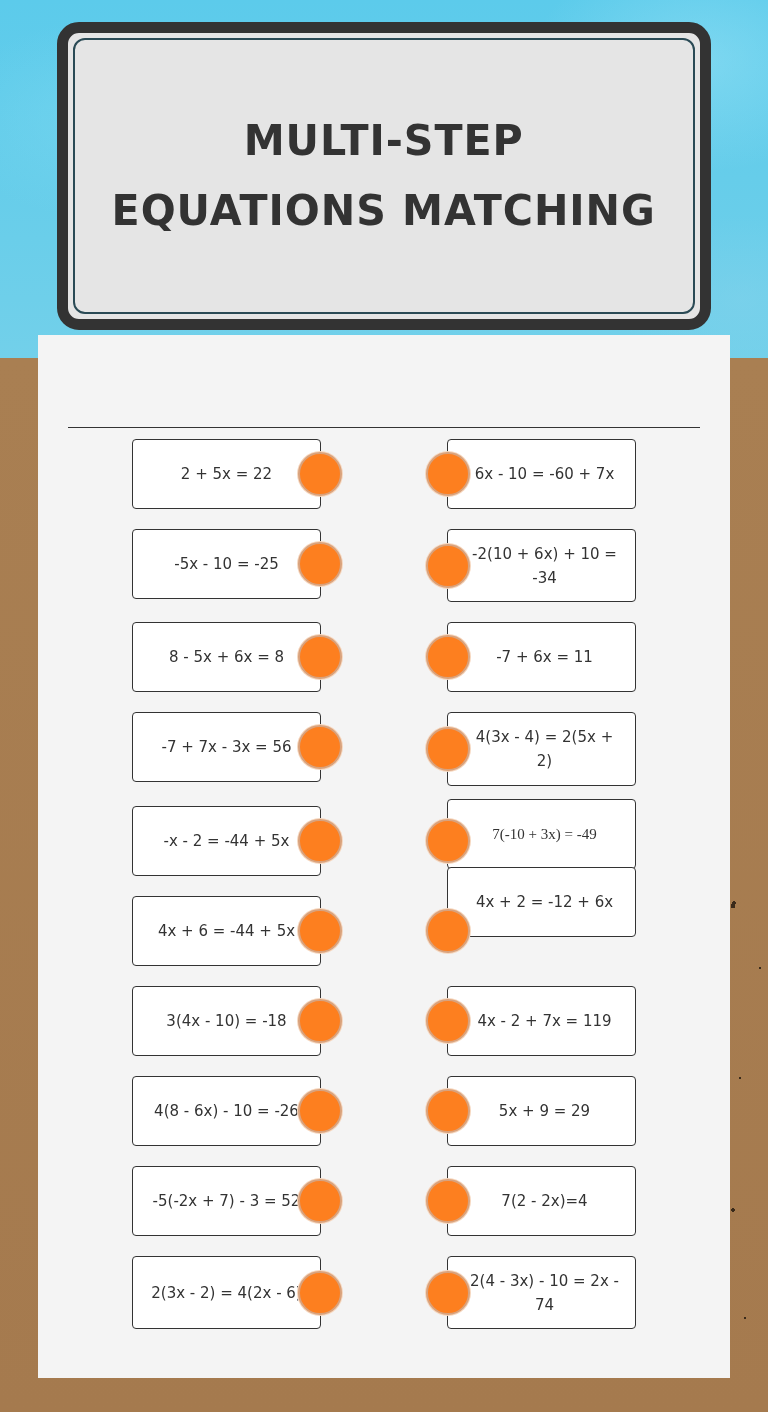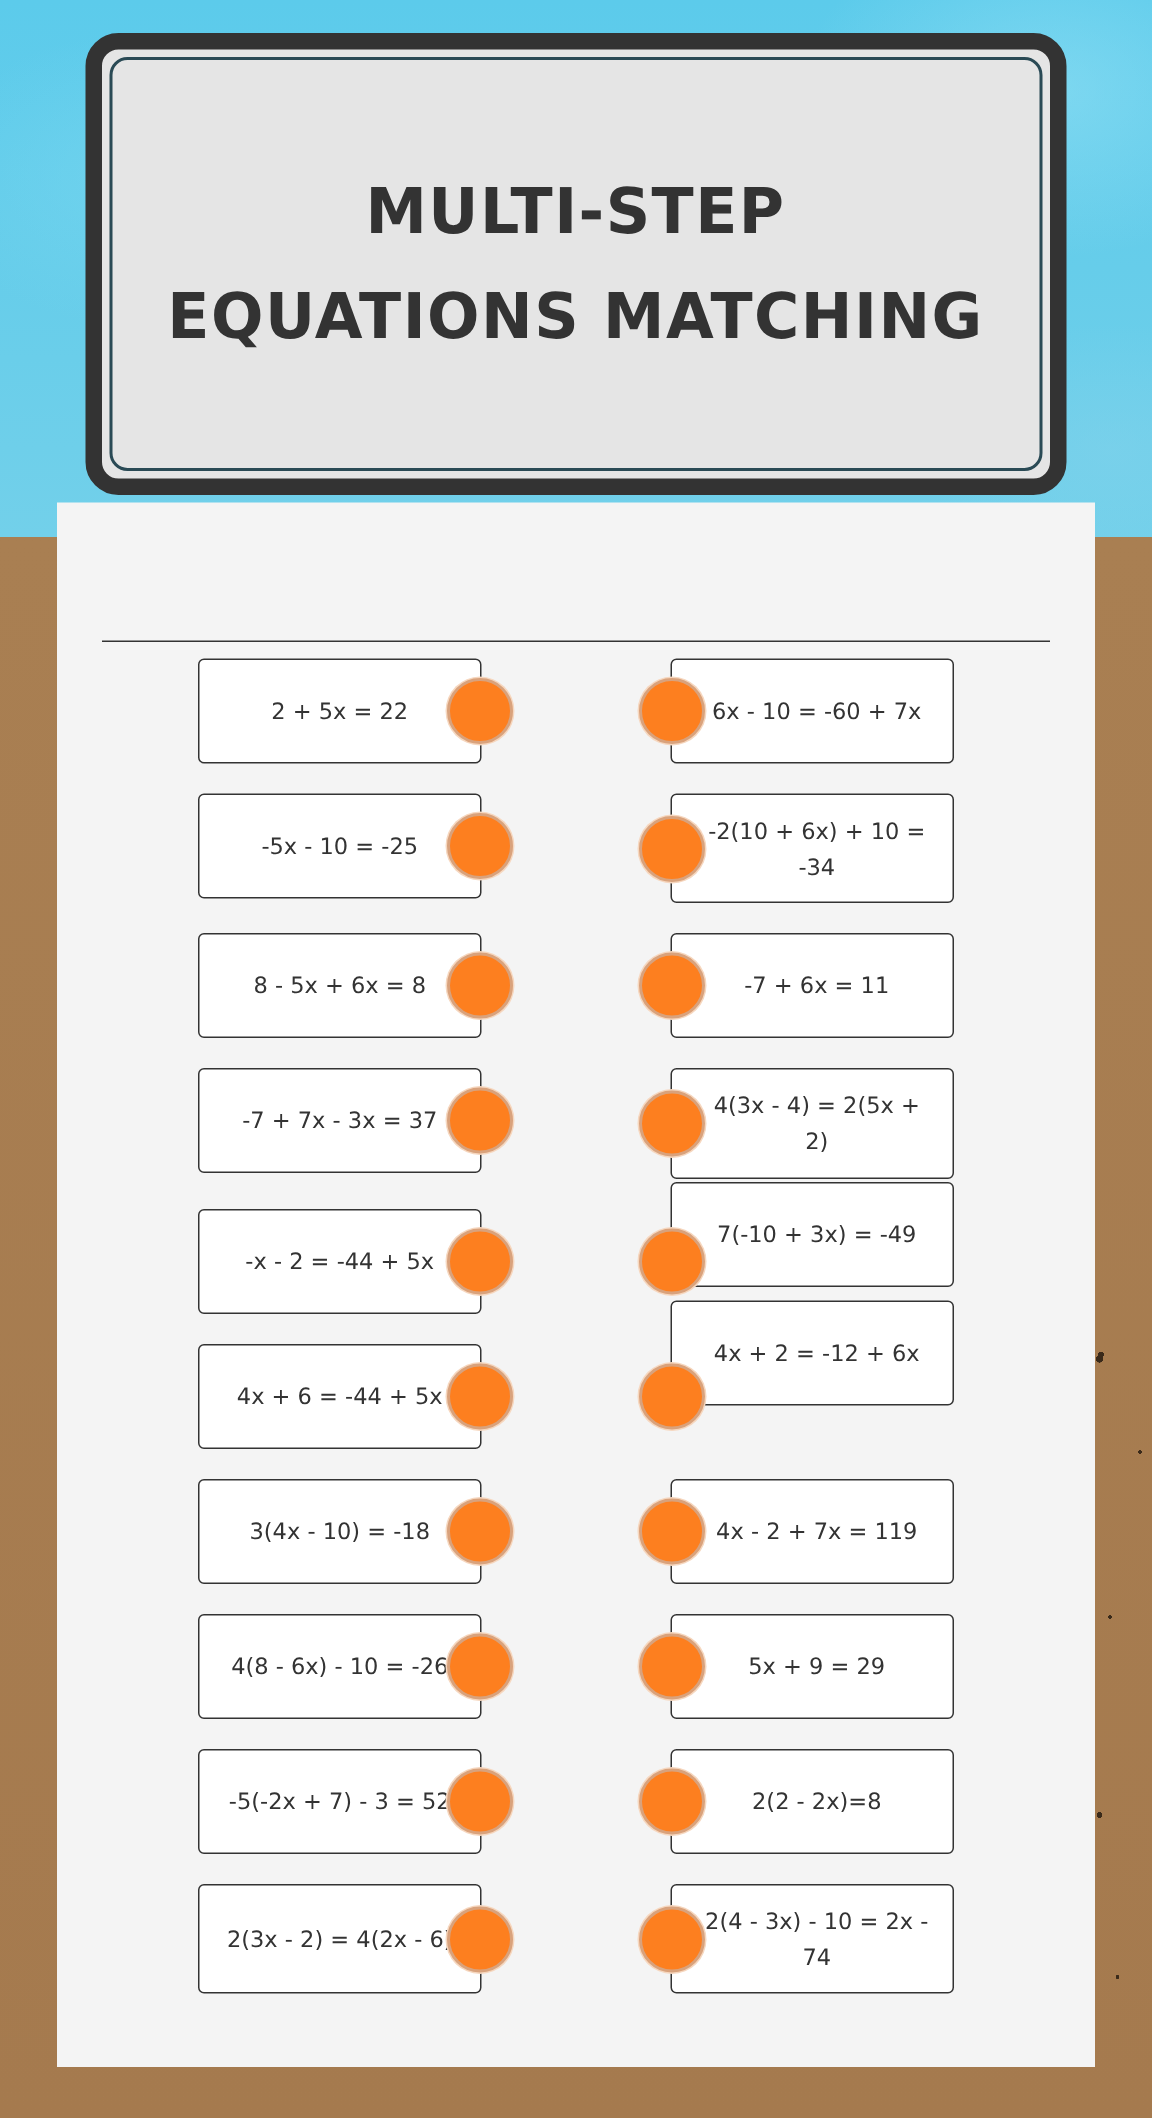--- a/index.html
+++ b/index.html
@@ -120,21 +120,21 @@
       <div class="dot" style="left: 260px; top: 117px;"></div>
       <div class="card left" style="top: 194px; height: 70px;">
         <span class="txt">-5x - 10 = -25</span>
       </div>
       <div class="dot" style="left: 260px; top: 207px;"></div>
       <div class="card left" style="top: 287px; height: 70px;">
         <span class="txt">8 - 5x + 6x = 8</span>
       </div>
       <div class="dot" style="left: 260px; top: 300px;"></div>
       <div class="card left" style="top: 377px; height: 70px;">
-        <span class="txt">-7 + 7x - 3x = 37</span>
+        <span class="txt">-7 + 7x - 3x = 56</span>
       </div>
       <div class="dot" style="left: 260px; top: 390px;"></div>
       <div class="card left" style="top: 471px; height: 70px;">
         <span class="txt">-x - 2 = -44 + 5x</span>
       </div>
       <div class="dot" style="left: 260px; top: 484px;"></div>
       <div class="card left" style="top: 561px; height: 70px;">
         <span class="txt">4x + 6 = -44 + 5x</span>
       </div>
       <div class="dot" style="left: 260px; top: 574px;"></div>
@@ -163,38 +163,38 @@
       </div>
       <div class="dot" style="left: 388px; top: 208.5px;"></div>
       <div class="card right" style="top: 287px; height: 70px;">
         <span class="txt">-7 + 6x = 11</span>
       </div>
       <div class="dot" style="left: 388px; top: 300px;"></div>
       <div class="card right" style="top: 377px; height: 74px;">
         <span class="txt">4(3x - 4) = 2(5x + 2)</span>
       </div>
       <div class="dot" style="left: 388px; top: 392px;"></div>
-      <div class="card right" style="top: 453px; height: 70px;">
+      <div class="card right" style="top: 464px; height: 70px; font-family: Liberation Serif, serif;">
         <span class="txt">7(-10 + 3x) = -49</span>
       </div>
       <div class="dot" style="left: 388px; top: 484px;"></div>
       <div class="card right" style="top: 532px; height: 70px;">
         <span class="txt">4x + 2 = -12 + 6x</span>
       </div>
       <div class="dot" style="left: 388px; top: 574px;"></div>
       <div class="card right" style="top: 651px; height: 70px;">
         <span class="txt">4x - 2 + 7x = 119</span>
       </div>
       <div class="dot" style="left: 388px; top: 664px;"></div>
       <div class="card right" style="top: 741px; height: 70px;">
         <span class="txt">5x + 9 = 29</span>
       </div>
       <div class="dot" style="left: 388px; top: 754px;"></div>
       <div class="card right" style="top: 831px; height: 70px;">
-        <span class="txt">2(2 - 2x)=8</span>
+        <span class="txt">7(2 - 2x)=4</span>
       </div>
       <div class="dot" style="left: 388px; top: 844px;"></div>
       <div class="card right" style="top: 921px; height: 73px;">
         <span class="txt">2(4 - 3x) - 10 = 2x - 74</span>
       </div>
       <div class="dot" style="left: 388px; top: 935.5px;"></div>
     </div>
 </div>
 
 </body></html>

